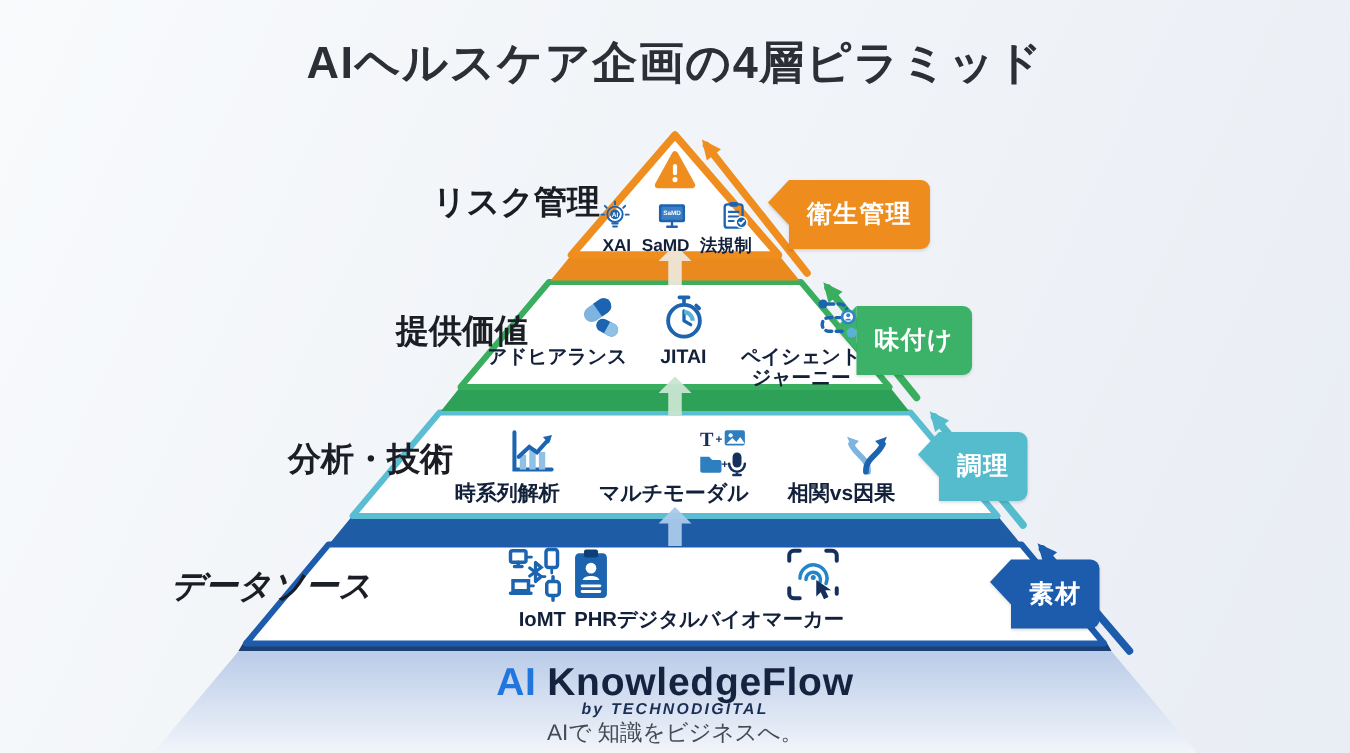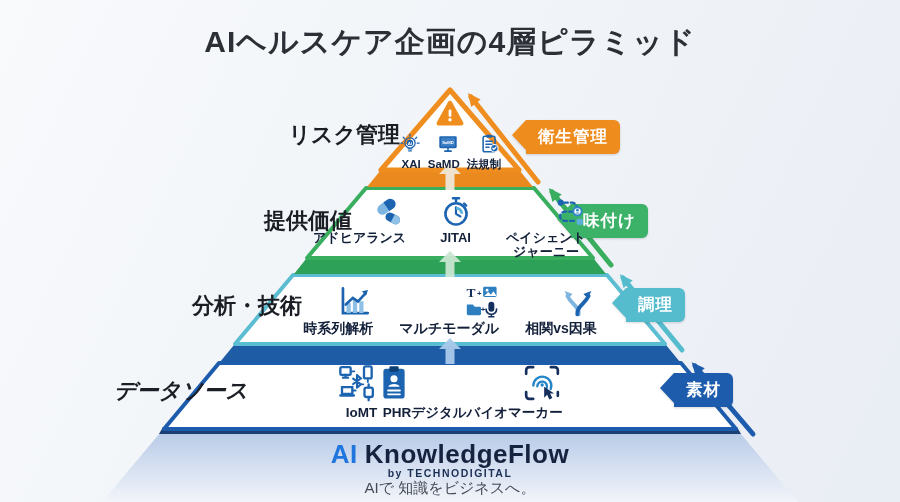--- a/index.html
+++ b/index.html
@@ -7,51 +7,51 @@
     background:linear-gradient(115deg,#f8fafc 0%,#f1f4f8 45%,#e9edf4 100%);
     font-family:"Liberation Sans","DejaVu Sans",sans-serif;}
   .title{position:absolute;top:22px;left:0;width:100%;text-align:center;
     font-size:30px;font-weight:800;color:#2c2f35;letter-spacing:1px;}
   svg.pyr{position:absolute;left:0;top:0;}
   .side-label{position:absolute;font-weight:800;color:#1b1e24;font-size:22px;white-space:nowrap;text-align:right;}
   .lbl-risk{right:500px;top:120px;}
   .lbl-value{right:548px;top:206px;}
   .lbl-analysis{right:598px;top:291px;}
   .lbl-data{right:652px;top:376px;font-style:italic;}
-  .tag{position:absolute;display:flex;align-items:stretch;height:34px;filter:drop-shadow(0 1px 1px rgba(0,0,0,.15));font-family:Liberation Serif, serif;}
+  .tag{position:absolute;display:flex;align-items:stretch;height:46px;filter:drop-shadow(0 1px 1px rgba(0,0,0,.15));font-family:Liberation Serif, serif;}
   .tag .arrow{width:0;height:0;border-top:15px solid transparent;border-bottom:15px solid transparent;border-right:14px solid var(--c);}
   .tag .body{background:var(--c);color:#fff;font-weight:800;font-size:16.5px;letter-spacing:1px;
     display:flex;align-items:center;padding:0 12px;border-radius:0 6px 6px 0;white-space:nowrap;}
   .tag-hygiene{left:512px;top:120px;--c:#ee8c1e;}
   .tag-season{left:557px;top:204px;--c:#3cb269;}
   .tag-cook{left:612px;top:288px;--c:#54bccd;}
   .tag-material{left:660px;top:373px;--c:#1d5cad;}
   .row{position:absolute;left:0;width:900px;display:flex;justify-content:center;align-items:flex-start;}
   .row-risk{top:131px;gap:7px;}
-  .row-value{top:194px;gap:34px;}
+  .row-value{top:194px;gap:22px;}
   .row-analysis{top:282px;gap:26px;}
   .row-data{top:361px;}
   .item{display:flex;flex-direction:column;align-items:flex-end;}
   .item .ic{display:flex;align-items:flex-end;justify-content:center;}
   .row-risk .ic{height:24px;}
   .row-value .ic{height:34px;}
   .row-analysis .ic{height:36px;}
   .row-data .ic{height:42px;}
   .item .lb{font-weight:800;color:#13203a;text-align:center;margin-top:3px;line-height:1.06;}
   .row-risk .lb{font-size:11.5px;}
   .row-value .lb{font-size:13px;}
   .row-analysis .lb{font-size:14px;}
   .row-data .lb{font-size:13.5px;}
   .lb-wrap{width:82px;}
   .warn{position:absolute;left:435px;top:99px;width:30px;height:30px;}
   .brand{position:absolute;top:439px;left:0;width:100%;text-align:center;
     font-size:26px;font-weight:800;color:#15233f;letter-spacing:.5px;}
   .brand .ai{color:#2176dd;margin-right:7px;}
   .byline{position:absolute;top:467px;left:0;width:100%;text-align:center;
-    font-size:10.5px;font-weight:700;color:#1b2f55;letter-spacing:1.5px;}
+    font-size:10.5px;font-weight:700;color:#1b2f55;letter-spacing:1.5px;font-style:italic;}
   .tagline{position:absolute;top:479px;left:0;width:100%;text-align:center;
     font-size:15px;color:#454b55;}
 </style>
 </head>
 <body>
 
 <div class="stage">
 
   <div class="title">AIヘルスケア企画の4層ピラミッド</div>
 

